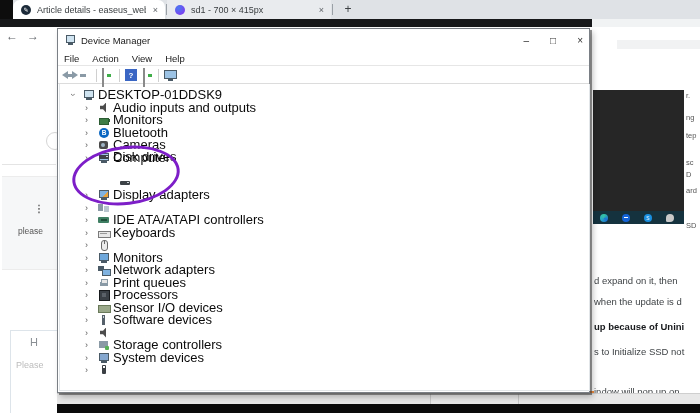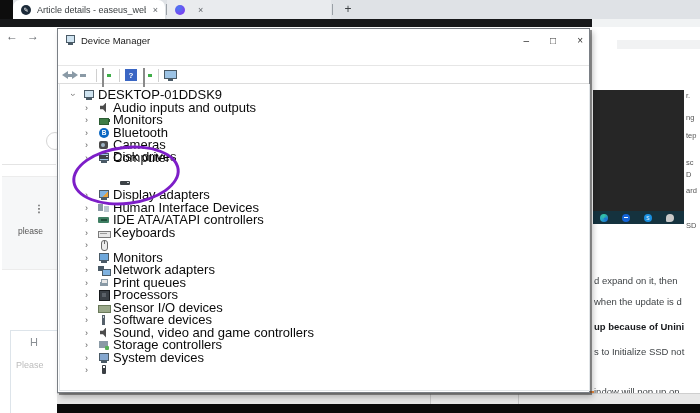--- a/index.html
+++ b/index.html
@@ -134,20 +134,21 @@
 
 <div class="abs" id="tabstrip">
   <div class="abs" id="corner-block"></div>
   <div class="abs tab" id="tab1">
     <span class="fav" id="fav1">✎</span>
     <span class="tab-title">Article details - easeus_webnews</span>
     <span class="tab-close">×</span>
   </div>
   <div class="abs tab" id="tab2">
     <span class="fav" id="fav2"></span>
+    <span class="tab-title">sd1 - 700 × 415px</span>
     <span class="tab-close">×</span>
   </div>
   <div class="abs tab-sep" style="left:166px"></div>
   <div class="abs tab-sep" style="left:332px"></div>
   <div class="abs" id="newtab">+</div>
 </div>
 <div class="abs" id="darkband"></div>
 <div class="abs" id="rightband"></div>
 <span class="abs nav-arrow" style="left:6px">←</span>
 <span class="abs nav-arrow" style="left:27px">→</span>
@@ -195,20 +196,26 @@
 <div class="abs" id="dm">
   <div class="abs" id="dm-titlebar">
     <span id="dm-appicon"></span>
     <span id="dm-title">Device Manager</span>
     <span id="dm-winbtns">
       <span>–</span>
       <span>□</span>
       <span>×</span>
     </span>
   </div>
+  <div class="abs" id="dm-menubar">
+      <span>File</span>
+      <span>Action</span>
+      <span>View</span>
+      <span>Help</span>
+    </div>
   <div class="abs" id="dm-toolbar">
     <span class="tbtn arrow left" style="left:4px"></span>
     <span class="tbtn arrow right" style="left:20px"></span>
     <span class="abs tsep" style="left:38px"></span>
     <span class="tbtn winbtn" style="left:44px"></span>
     <span class="abs tsep" style="left:61px"></span>
     <span class="tbtn helpbtn" style="left:67px">?</span>
     <span class="tbtn winbtn" style="left:83px"></span>
     <span class="abs tsep" style="left:100px"></span>
     <span class="monbtn" style="left:106px"></span>
@@ -253,21 +260,20 @@
         <span class="ti ic-disk"></span>
       </div>
       <div class="dm-row lv1" style="top: 160px;">
         <span class="chev">›</span>
         <span class="ti ic-display"></span>
         <span class="lbl">Display adapters</span>
       </div>
       <div class="dm-row lv1" style="top: 172.5px;">
         <span class="chev">›</span>
         <span class="ti ic-hid"></span>
-        <span class="lbl">Human Interface Devices</span>
       </div>
       <div class="dm-row lv1" style="top: 185px;">
         <span class="chev">›</span>
         <span class="ti ic-ide"></span>
         <span class="lbl">IDE ATA/ATAPI controllers</span>
       </div>
       <div class="dm-row lv1" style="top: 197.5px;">
         <span class="chev">›</span>
         <span class="ti ic-keyboard"></span>
         <span class="lbl">Keyboards</span>
@@ -302,21 +308,20 @@
         <span class="lbl">Sensor I/O devices</span>
       </div>
       <div class="dm-row lv1" style="top: 285px;">
         <span class="chev">›</span>
         <span class="ti ic-software"></span>
         <span class="lbl">Software devices</span>
       </div>
       <div class="dm-row lv1" style="top: 297.5px;">
         <span class="chev">›</span>
         <span class="ti ic-sound"></span>
-        <span class="lbl">Sound, video and game controllers</span>
       </div>
       <div class="dm-row lv1" style="top: 310px;">
         <span class="chev">›</span>
         <span class="ti ic-storage"></span>
         <span class="lbl">Storage controllers</span>
       </div>
       <div class="dm-row lv1" style="top: 322.5px;">
         <span class="chev">›</span>
         <span class="ti ic-system"></span>
         <span class="lbl">System devices</span>

